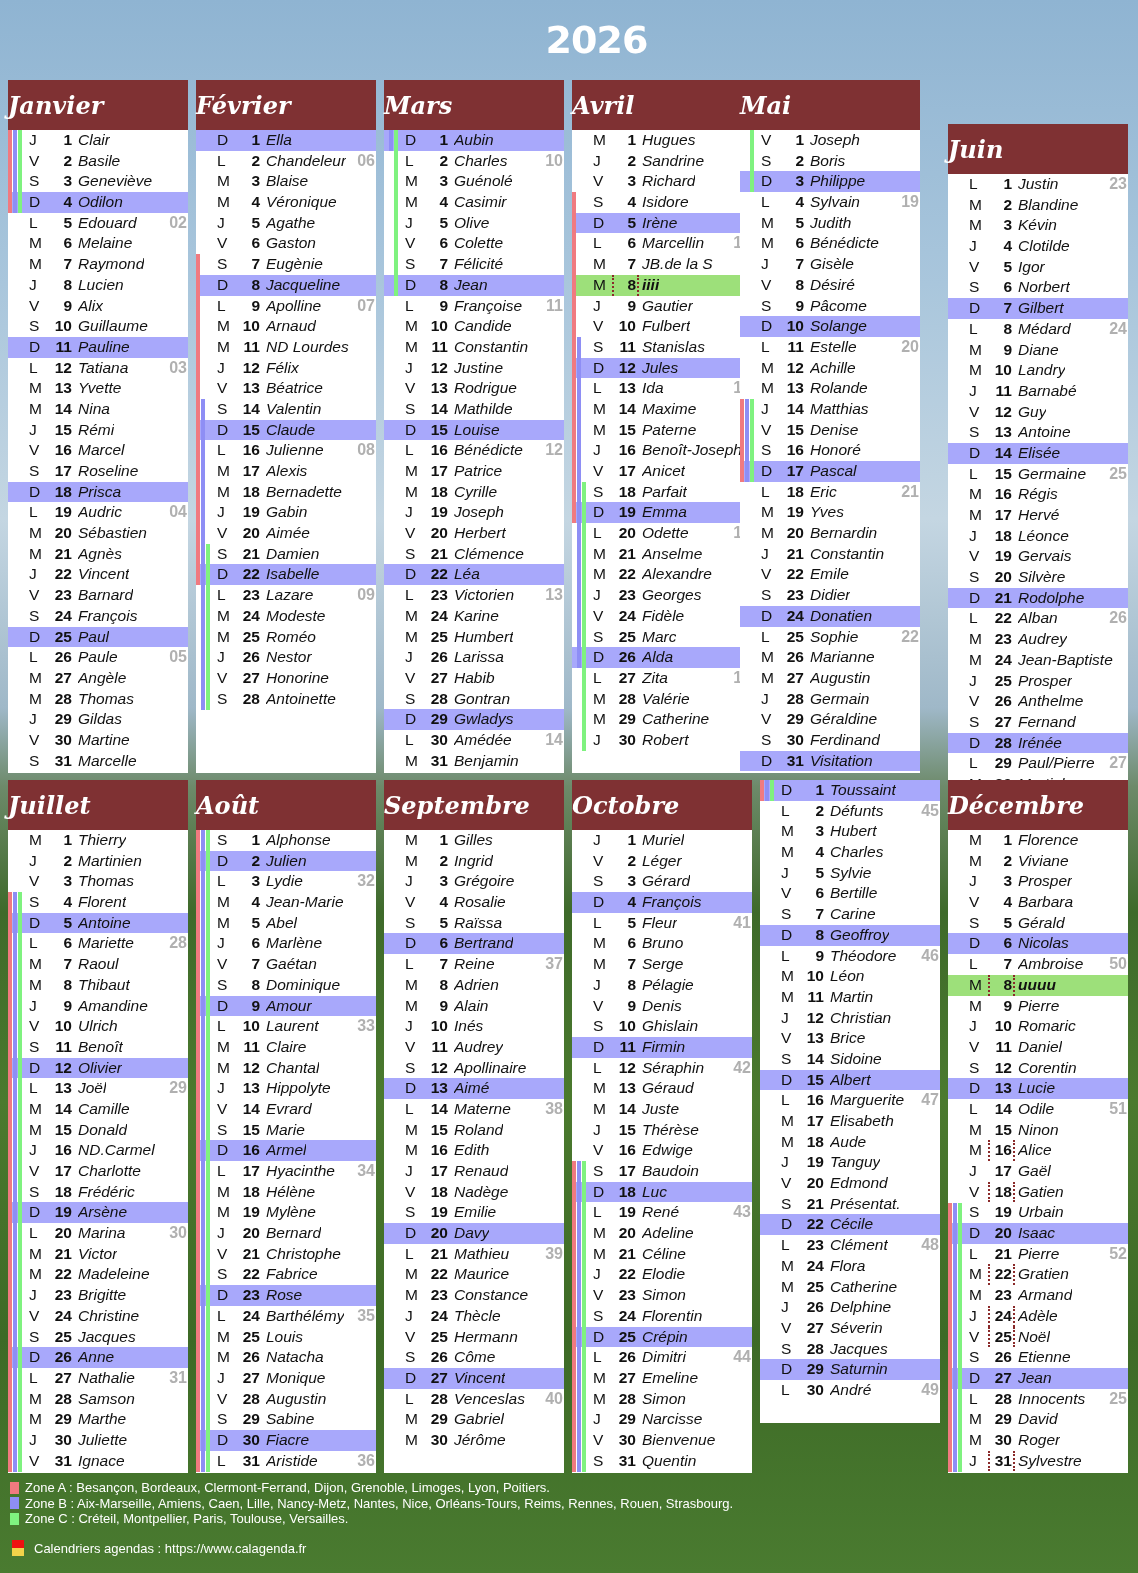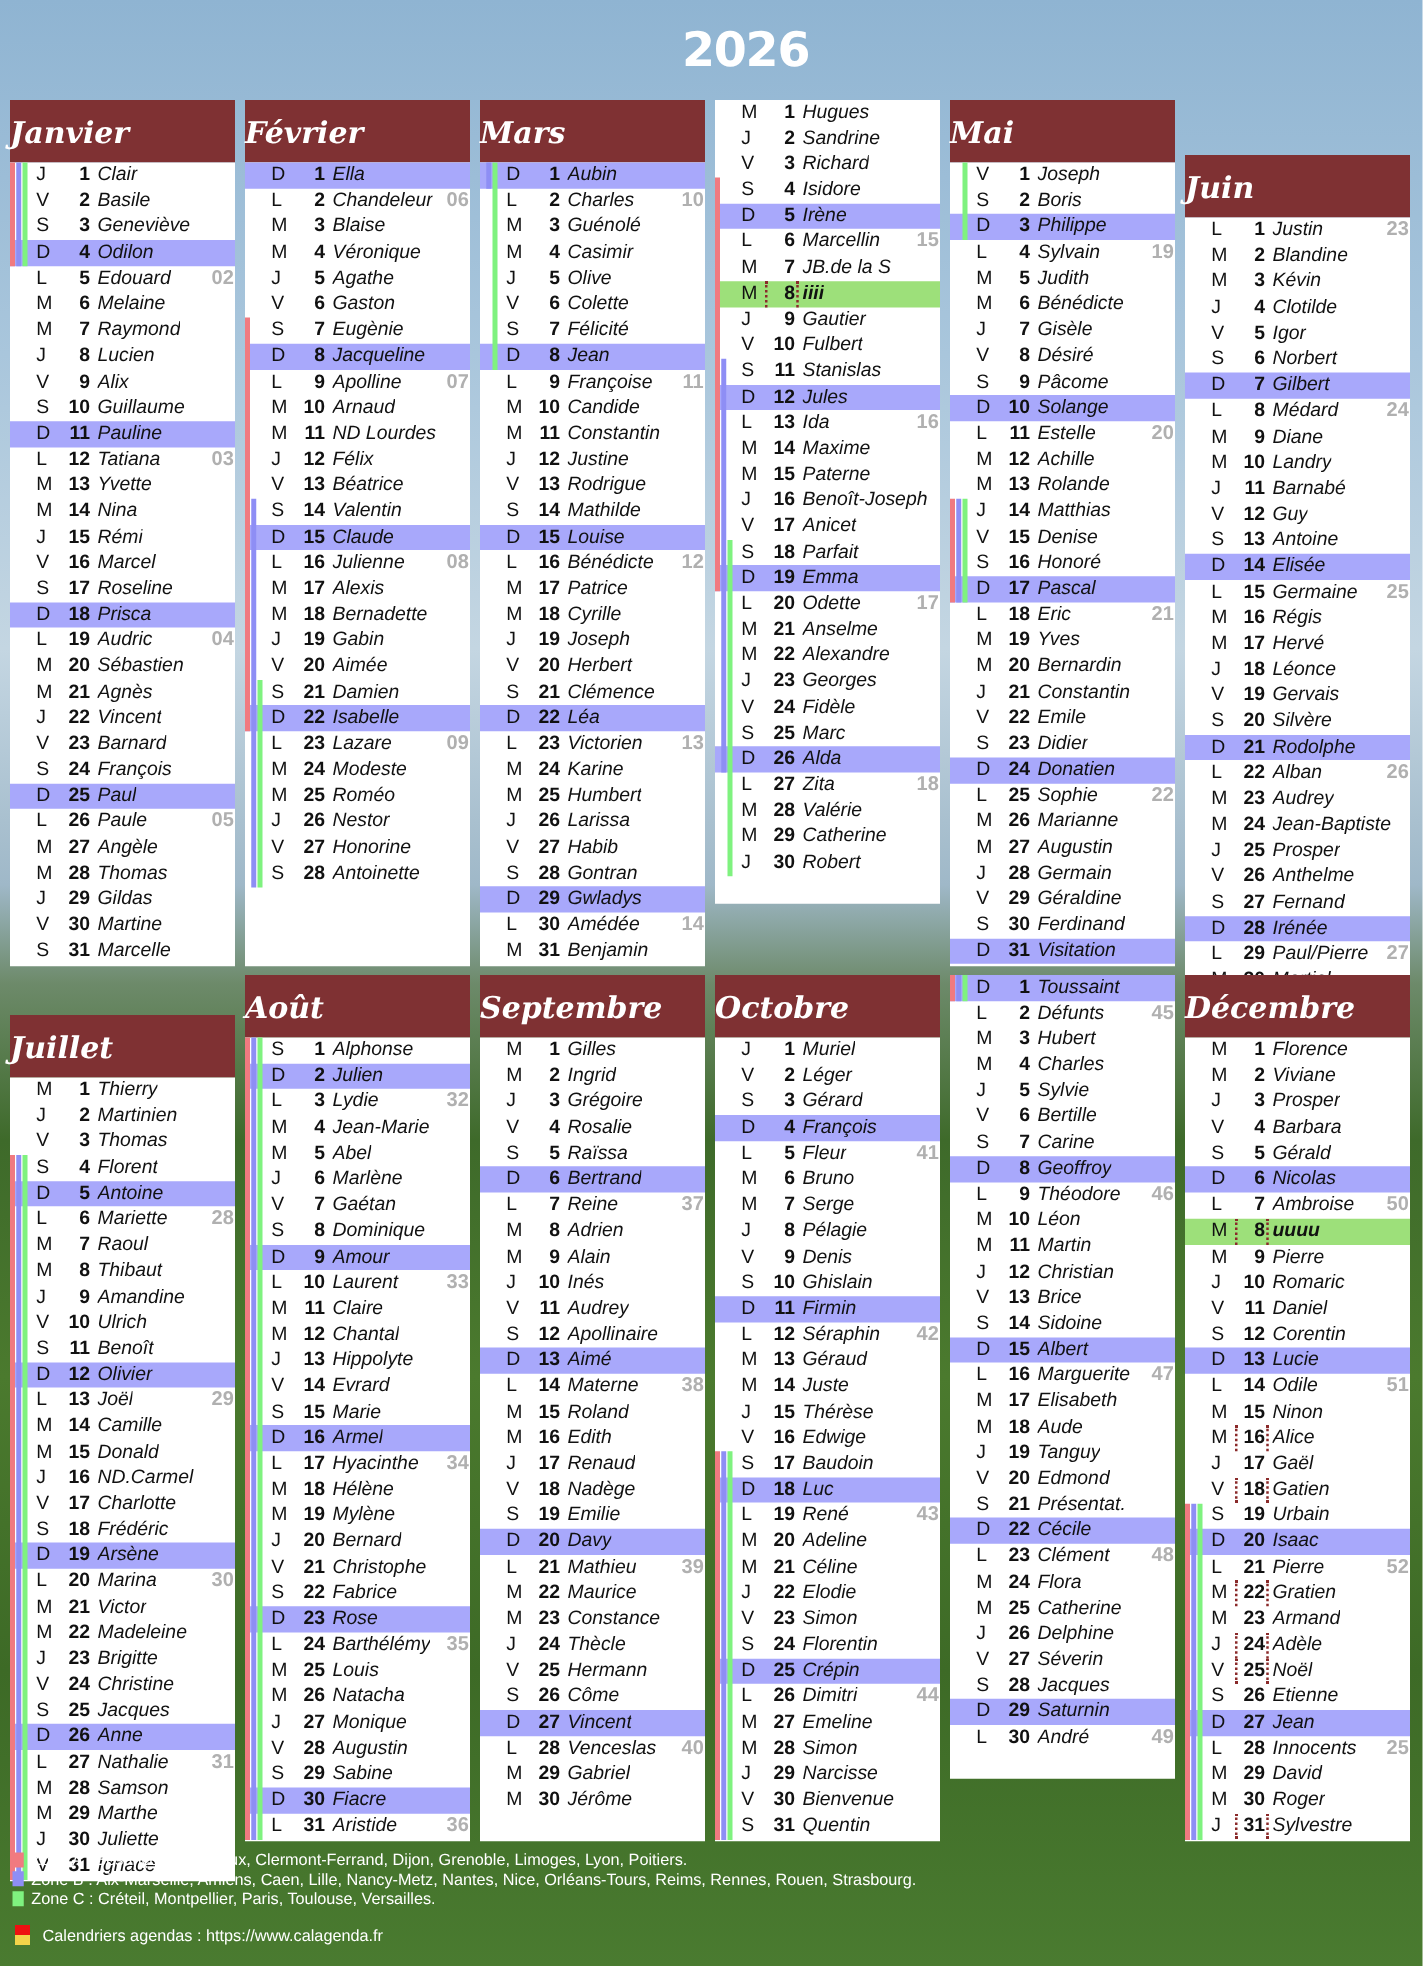--- a/index.html
+++ b/index.html
@@ -516,20 +516,21 @@
         <div class="row">
           <span class="dow">M</span>
           <span class="num">31</span>
           <span class="name">Benjamin</span>
         </div>
         <div class="zbar zB" style="top: 0px; height: 20.7px;"></div>
         <div class="zbar zC" style="top: 0px; height: 165.6px;"></div>
       </div>
     </div>
     <div class="month" style="left: 564px; top: 0px;">
+      <div class="mhead">Avril</div>
       <div class="mbody" style="height: 642.7px;">
         <div class="row">
           <span class="dow">M</span>
           <span class="num">1</span>
           <span class="name">Hugues</span>
         </div>
         <div class="row">
           <span class="dow">J</span>
           <span class="num">2</span>
           <span class="name">Sandrine</span>
@@ -676,21 +677,21 @@
         <div class="row">
           <span class="dow">J</span>
           <span class="num">30</span>
           <span class="name">Robert</span>
         </div>
         <div class="zbar zA" style="top: 62.1px; height: 331.2px;"></div>
         <div class="zbar zB" style="top: 207px; height: 331.2px;"></div>
         <div class="zbar zC" style="top: 351.9px; height: 269.1px;"></div>
       </div>
     </div>
-    <div class="month" style="left: 752px; top: 0px;">
+    <div class="month" style="left: 732px; top: 0px;">
       <div class="mhead">Mai</div>
       <div class="mbody" style="height: 642.7px;">
         <div class="row">
           <span class="dow">V</span>
           <span class="num">1</span>
           <span class="name">Joseph</span>
         </div>
         <div class="row">
           <span class="dow">S</span>
           <span class="num">2</span>
@@ -1004,21 +1005,21 @@
           <span class="name">Paul/Pierre</span>
           <span class="wk">27</span>
         </div>
         <div class="row">
           <span class="dow">M</span>
           <span class="num">30</span>
           <span class="name">Martial</span>
         </div>
       </div>
     </div>
-    <div class="month" style="left: 0px; top: 700px; margin-top: 32px;">
+    <div class="month" style="left: 0px; top: 700px;">
       <div class="mhead">Juillet</div>
       <div class="mbody" style="height: 642.7px;">
         <div class="row">
           <span class="dow">M</span>
           <span class="num">1</span>
           <span class="name">Thierry</span>
         </div>
         <div class="row">
           <span class="dow">J</span>
           <span class="num">2</span>

